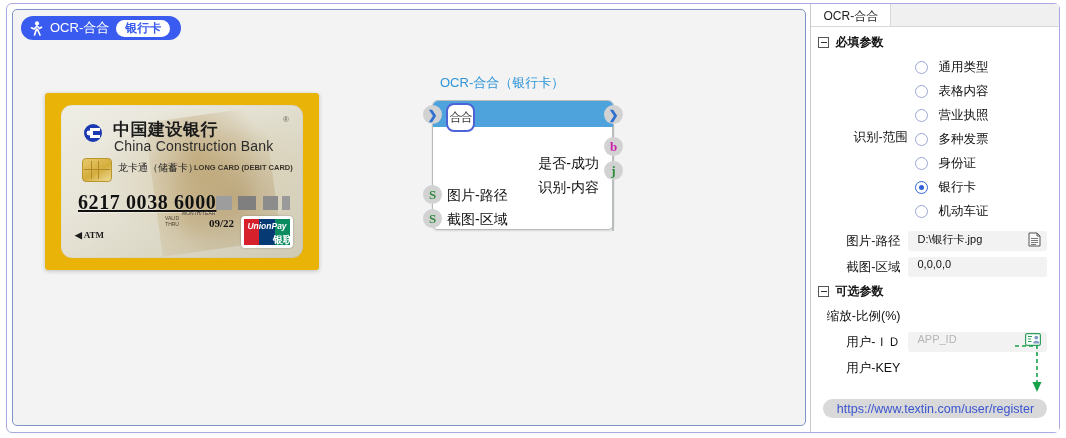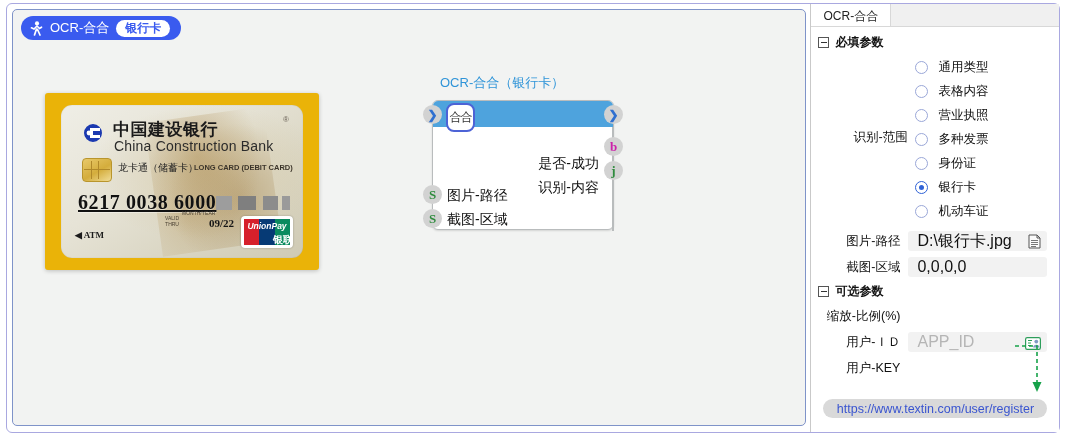--- a/index.html
+++ b/index.html
@@ -351,23 +351,23 @@
     box-sizing: border-box;
     flex: none;
   }
   .field-box {
     flex: 1;
     margin-right: 12px;
     height: 20px;
     background: #f2f2f2;
     border: 1px solid transparent;
     border-radius: 3px;
-    display: flex; align-items: center;
+    display: flex; align-items: flex-start;
     padding: 0 5px 0 8px;
-    font-size: 16px;
+    font-size: 11px;
     color: #111;
     box-sizing: border-box;
   }
   .field-box .val { flex: 1; }
   .field-box .ph { flex: 1; color: #b5b5b5; }
   .combo {
     flex: 1; margin-right: 12px;
     height: 21px;
     background: #fff;
     border: 1px solid #3a8ede;

